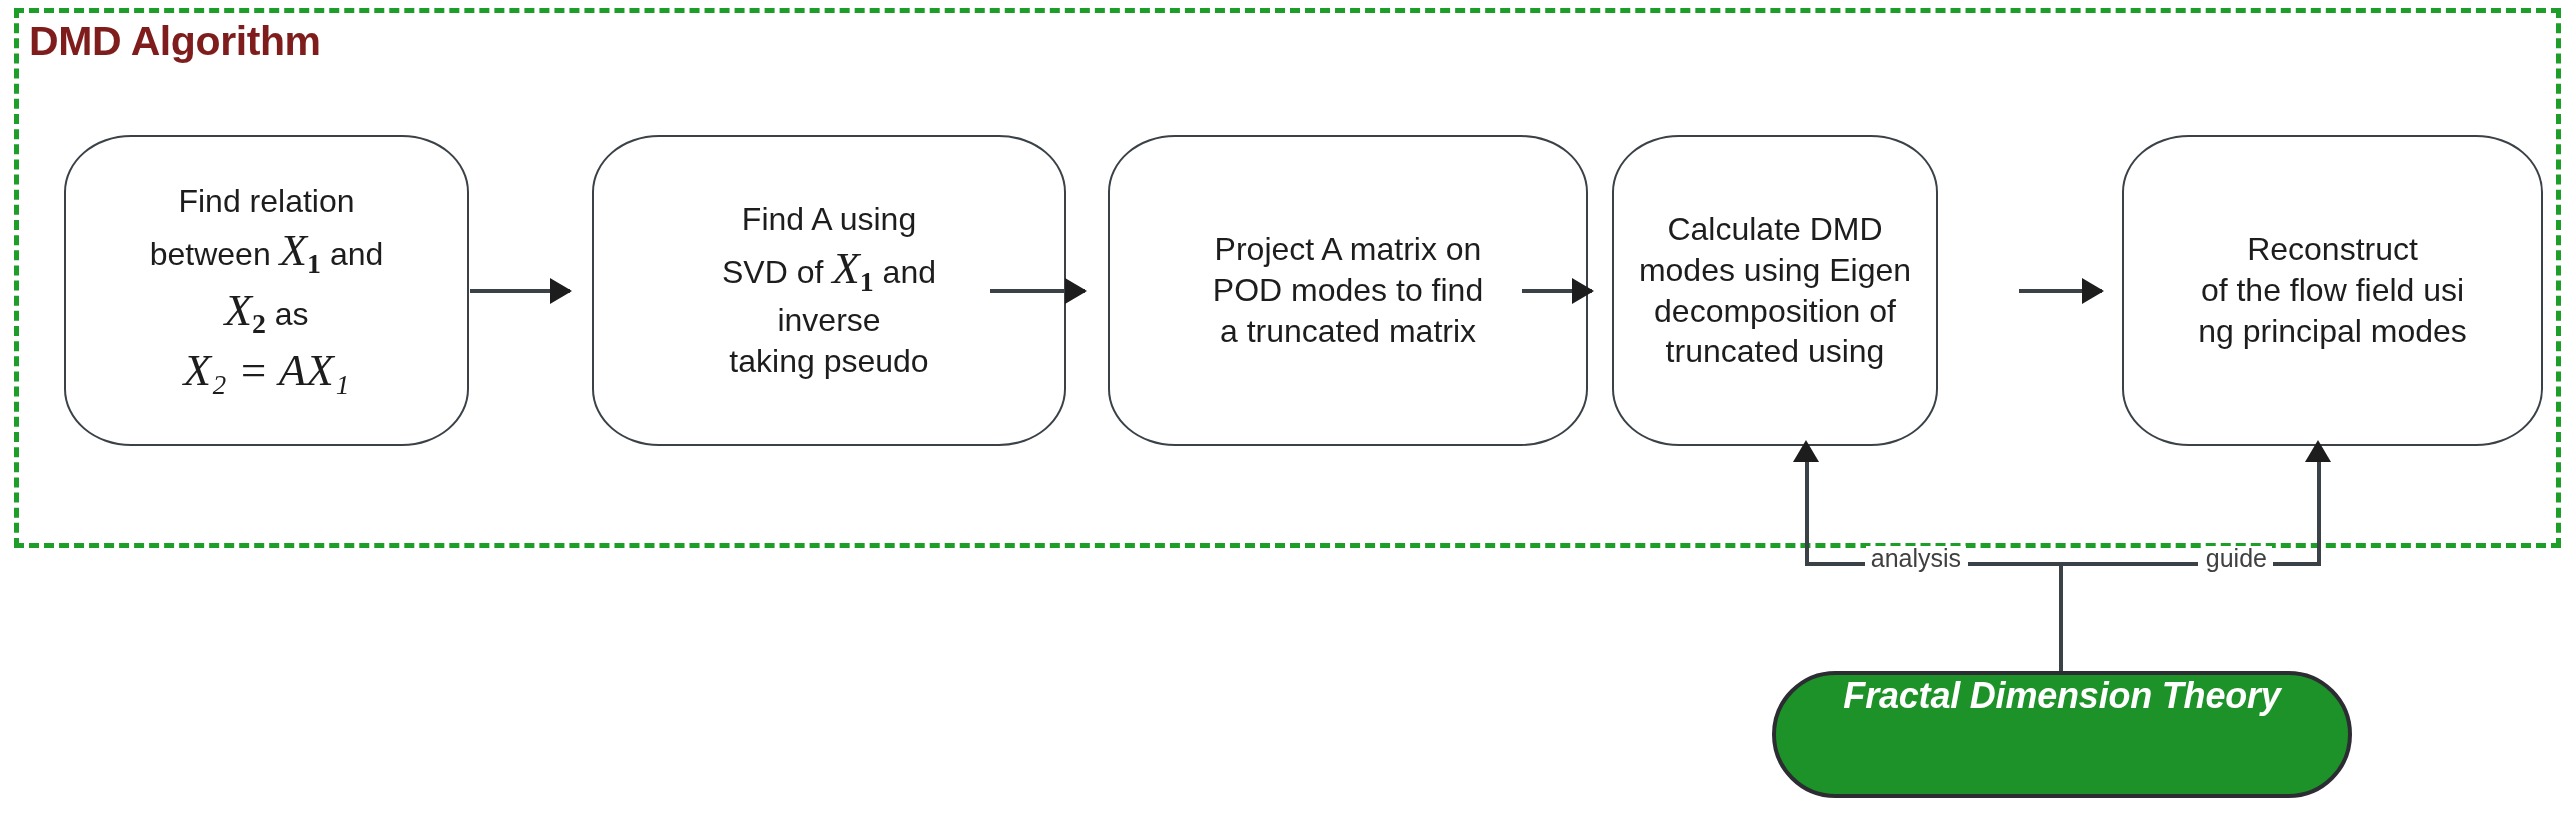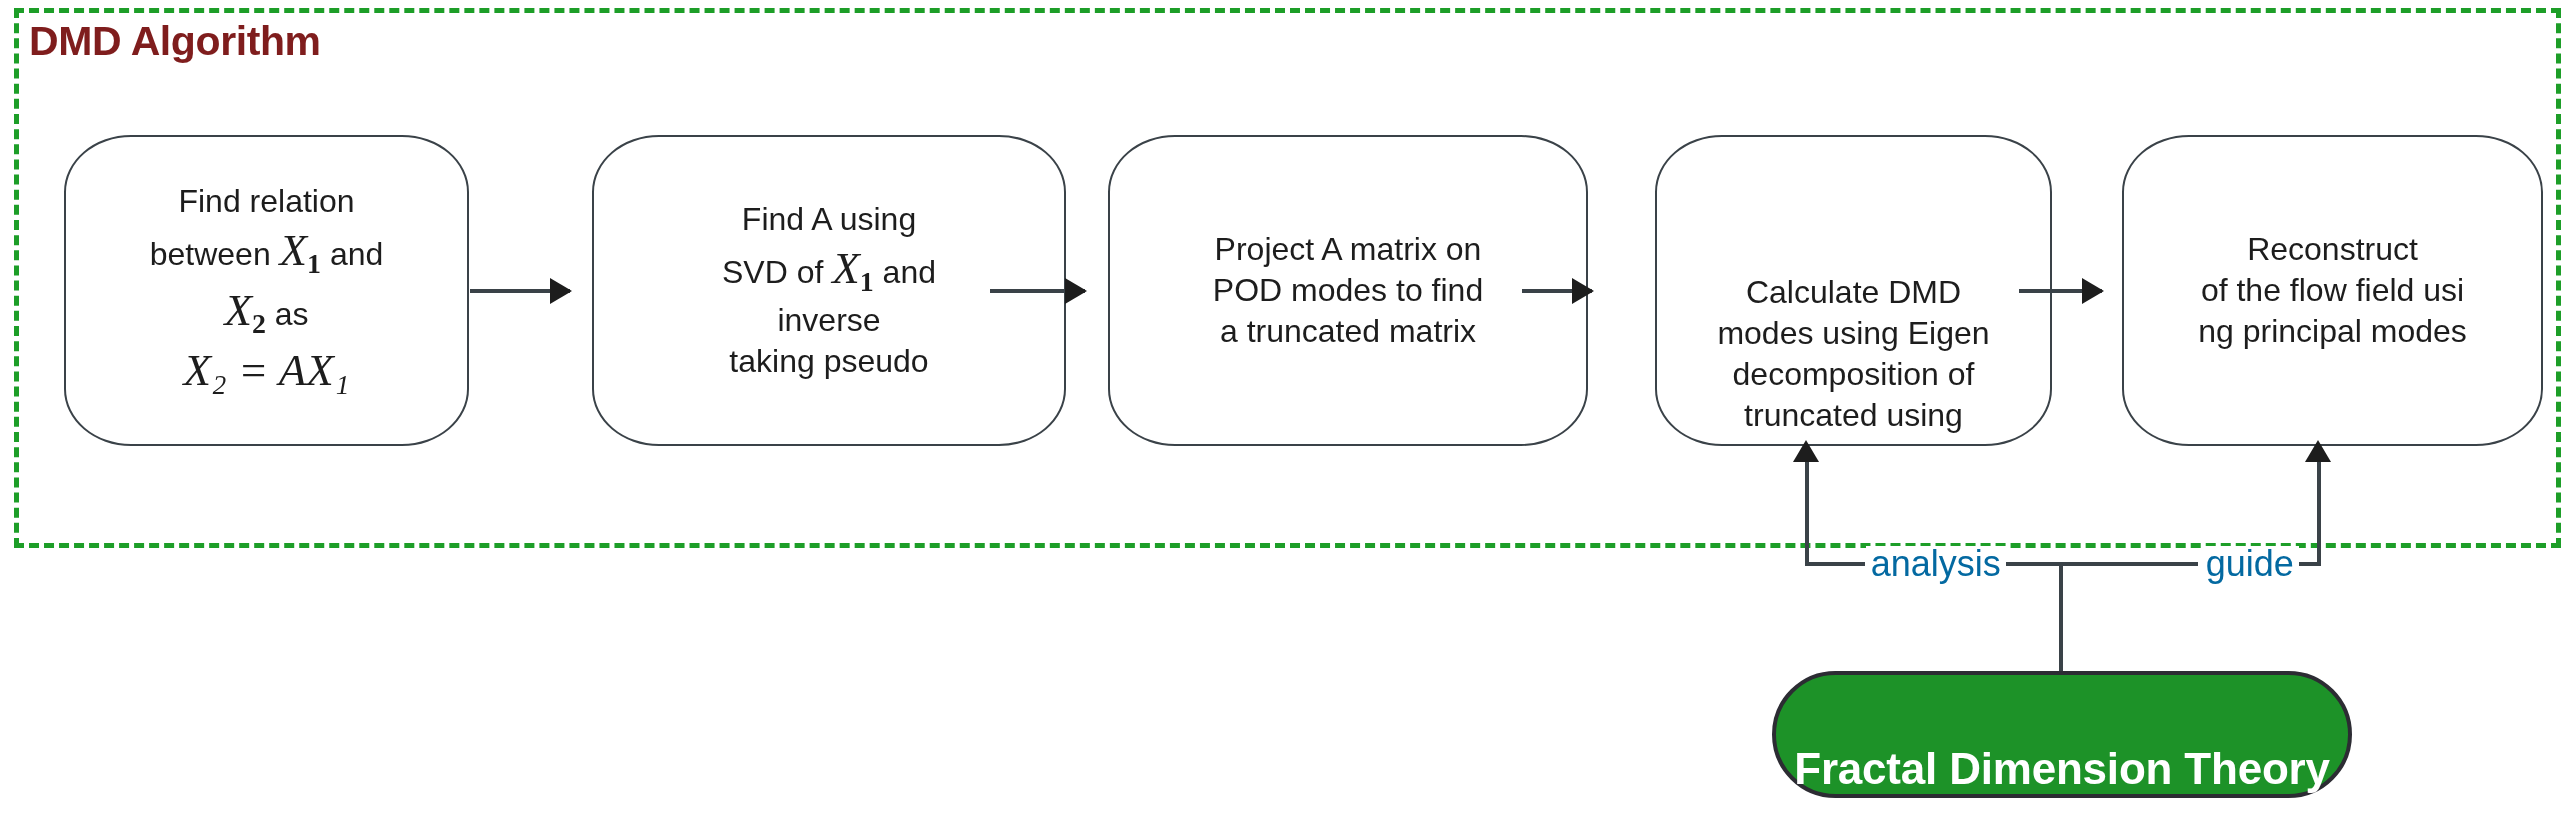--- a/index.html
+++ b/index.html
@@ -64,21 +64,21 @@
   .mathvar sub {
     font-style: normal;
     font-weight: bold;
     font-size: 0.62em;
     vertical-align: -0.30em;
   }
 
   #box-1 { left: 64px;   top: 135px; width: 405px; height: 311px; }
   #box-2 { left: 592px;  top: 135px; width: 474px; height: 311px; }
   #box-3 { left: 1108px; top: 135px; width: 480px; height: 311px; }
-  #box-4 { left: 1655px; top: 135px; width: 397px; height: 311px; align-items: flex-end; }
+  #box-4 { left: 1612px; top: 135px; width: 326px; height: 311px; }
   #box-5 { left: 2122px; top: 135px; width: 421px; height: 311px; }
 
   
   .h-arrow {
     position: absolute;
     height: 4px;
     background: #3a4248;
   }
   .h-arrow::after {
     content: "";
@@ -123,49 +123,50 @@
   #fb-right-head  { left: 2305px; top: 440px; }
   
   #fb-hbar-a      { left: 1805px; top: 562px; width: 60px;  }
   #fb-hbar-b      { left: 1968px; top: 562px; width: 230px; }
   #fb-hbar-c      { left: 2273px; top: 562px; width: 48px;  }
   
   #fb-stem        { left: 2059px; top: 562px; height: 113px; }
 
   .edge-label {
     position: absolute;
-    font-size: 36px;
-    color: #0369a1;
+    font-size: 25px;
+    color: #404040;
     background: #ffffff;
     padding: 0 4.8px;
     line-height: 1;
     white-space: nowrap;
   }
   #label-analysis { left: 1866px; top: 546px; }
   #label-guide    { left: 2201px; top: 546px; }
 
   
   #fractal-node {
     position: absolute;
     left: 1772px;
     top: 671px;
     width: 580px;
     height: 127px;
     box-sizing: border-box;
     background: #1d9228;
     border: 4px solid #2c2c33;
     border-radius: 64px;
     display: flex;
-    align-items: flex-end;
+    align-items: flex-start;
     justify-content: center;
     color: #ffffff;
-    font-size: 44px;
+    font-size: 36px;
     font-weight: bold;
     letter-spacing: -0.2px;
     white-space: nowrap;
+    font-style: italic;
   }
 </style>
 </head>
 <body>
 
 <div id="canvas">
 
   <div id="dmd-container"></div>
   <div id="dmd-title">DMD Algorithm</div>
 

